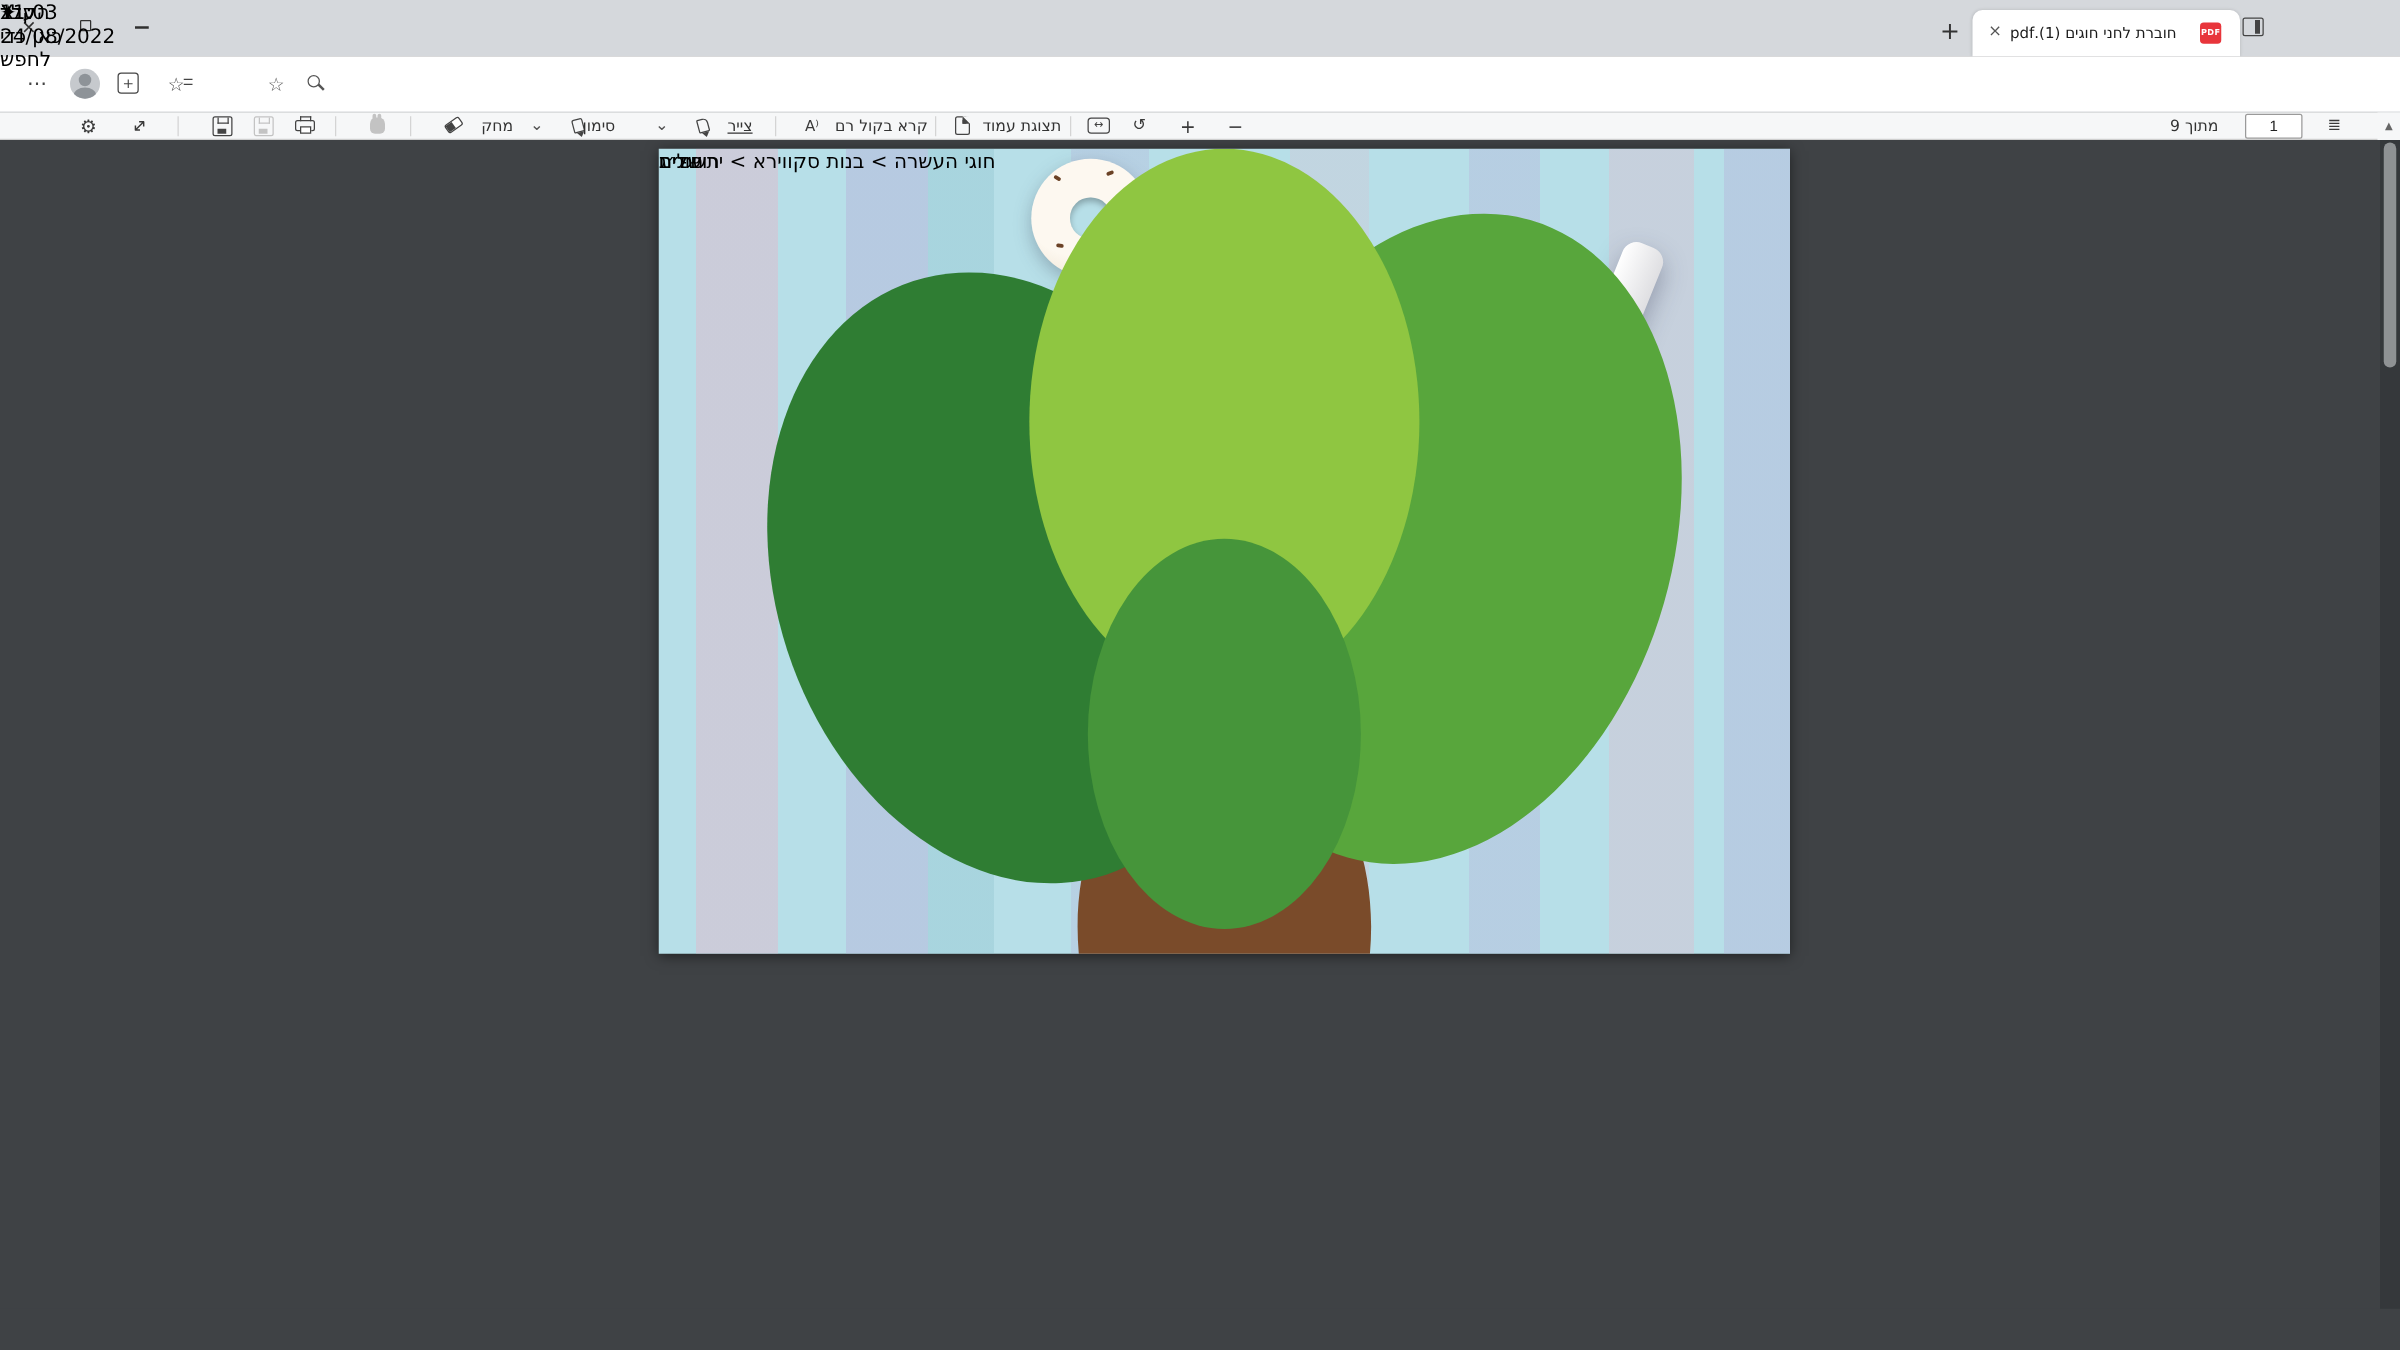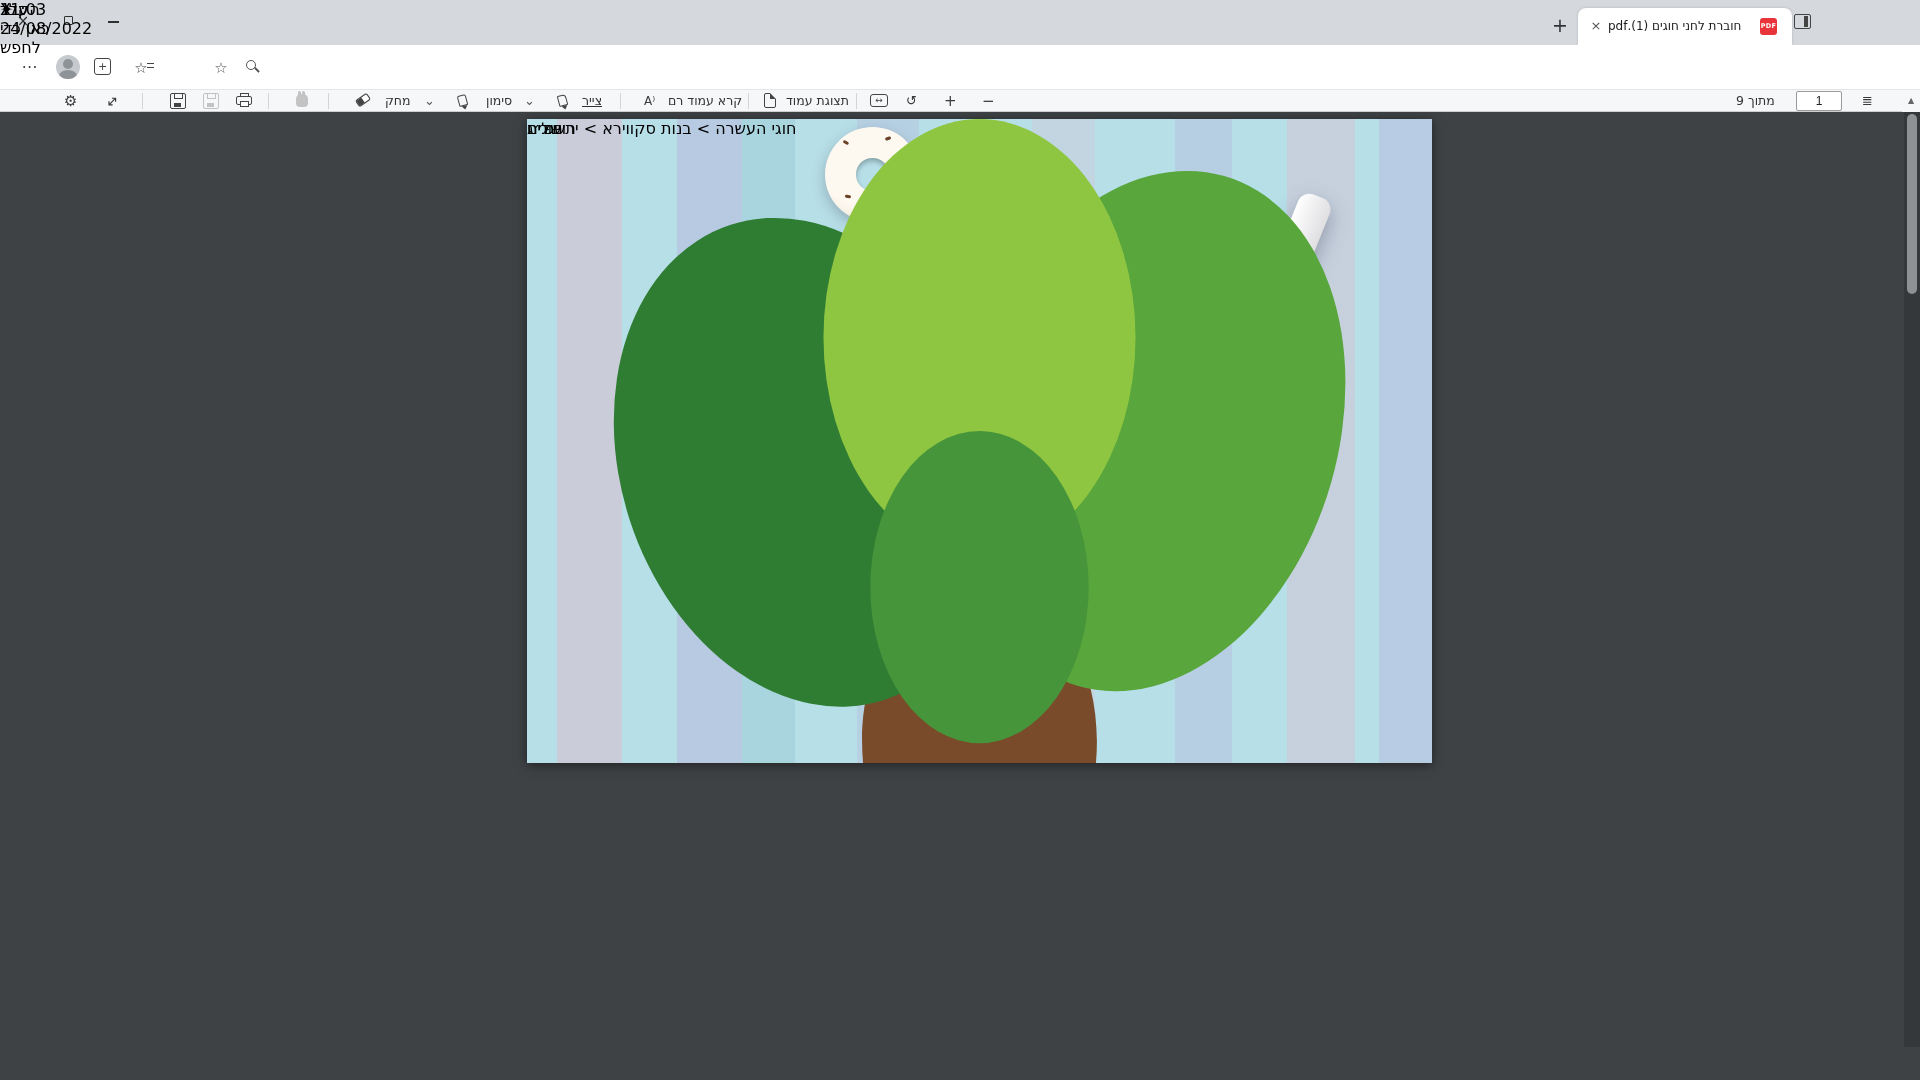--- a/index.html
+++ b/index.html
@@ -229,27 +229,27 @@
     <div class="icon16 floppy" style="left:170px;"></div>
     <div class="icon16 floppy dis" style="left:203px;"></div>
     <div class="icon16 printer" style="left:236px;"></div>
     <div class="sep" style="left:268px;"></div>
     <div class="icon16 hand" style="left:296px;"></div>
     <div class="sep" style="left:328px;"></div>
     <div class="icon16 eraser" style="left:356px;"></div>
     <div class="ti tlbl" style="left:385px;">מחק</div>
     <div class="ti" style="left:424px;color:#555;">⌄</div>
     <div class="icon16 marker" style="left:458px;"></div>
-    <div class="ti tlbl" style="left:486px;">סימון</div>
+    <div class="ti tlbl" style="left:466px;">סימון</div>
     <div class="ti" style="left:524px;color:#555;">⌄</div>
     <div class="icon16 marker" style="left:558px;border-radius:1px 4px 1px 1px;"></div>
     <div class="ti tlbl" style="left:582px;text-decoration:underline;">צייר</div>
     <div class="sep" style="left:620px;"></div>
     <div class="ti" style="left:644px;font-size:12px;">A⁾</div>
-    <div class="ti tlbl" style="left:668px;">קרא עמוד רם</div>
+    <div class="ti tlbl" style="left:668px;">קרא בקול רם</div>
     <div class="sep" style="left:748px;"></div>
     <div class="icon16 pgicon" style="left:764px;"></div>
     <div class="ti tlbl" style="left:786px;">תצוגת עמוד</div>
     <div class="sep" style="left:856px;"></div>
     <div class="icon16 fitw" style="left:870px;">↔</div>
     <div class="ti" style="left:906px;font-size:13px;">↺</div>
     <div class="ti" style="left:944px;font-size:15px;">+</div>
     <div class="ti" style="left:982px;font-size:15px;">−</div>
     <div class="abs mag" style="left:1706px;top:95px;width:10px;height:10px;border-color:#444;"></div>
     <div class="ti tlbl" style="left:1736px;">מתוך 9</div>

